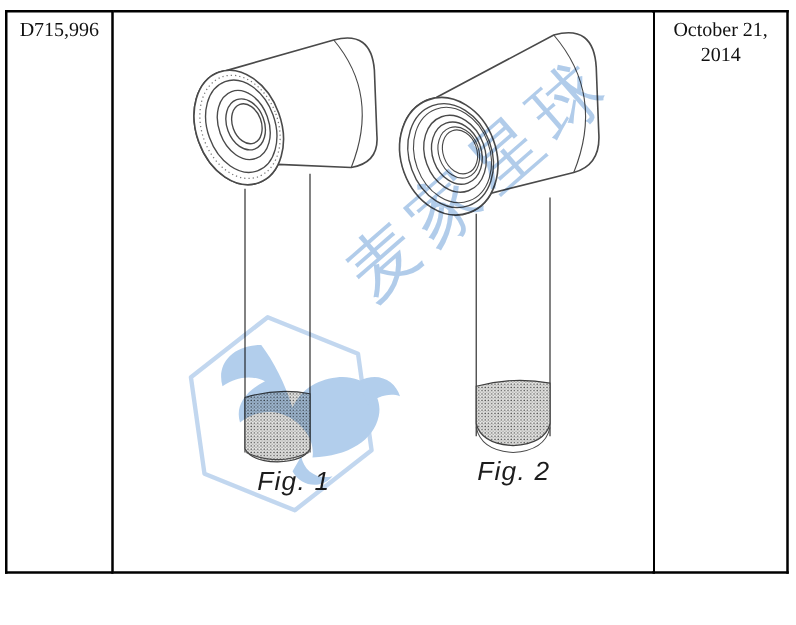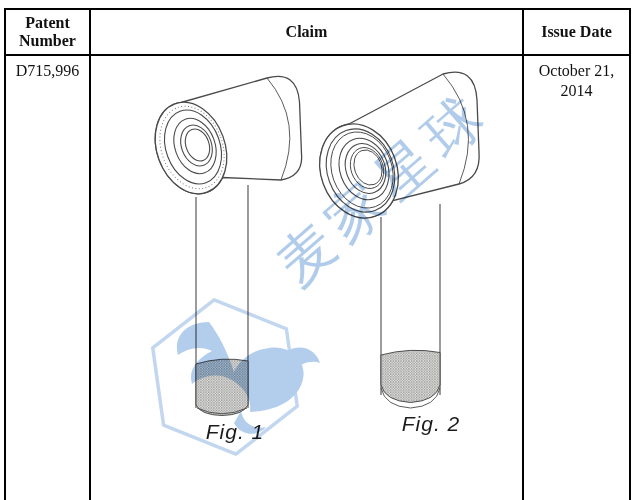--- a/index.html
+++ b/index.html
@@ -48,25 +48,20 @@
 <body>
 
 <div class="page">
   <table class="patent-table">
     <colgroup>
       <col style="width:85px">
         <col style="width:433px">
         <col style="width:107px">
     </colgroup>
     <tbody>
-        <tr>
-      <th class="hdr">Patent Number</th>
-      <th class="hdr">Claim</th>
-      <th class="hdr">Issue Date</th>
-    </tr>
     <tr>
       <td class="cell num-cell">D715,996</td>
       <td class="cell claim-cell">
         <div class="claim-inner">
 
           <svg class="drawing" width="429" height="443" viewBox="0 0 429 443">
             <defs>
               <pattern id="stip" width="2.6" height="2.6" patternUnits="userSpaceOnUse">
                 <rect width="2.6" height="2.6" fill="#e7e7e5"></rect>
                 <circle cx="0.8" cy="0.9" r="0.62" fill="#4e4e4e"></circle>
@@ -108,21 +103,21 @@
               <ellipse cx="269.5" cy="114.5" rx="33" ry="42.5" transform="rotate(-20 269.5 114.5)"></ellipse>
               <ellipse cx="271" cy="114" rx="30" ry="39" transform="rotate(-20 271 114)" stroke-width="0.9"></ellipse>
               <ellipse cx="273" cy="113" rx="24" ry="31.5" transform="rotate(-20 273 113)"></ellipse>
               <ellipse cx="274.5" cy="112.5" rx="19.5" ry="25.5" transform="rotate(-20 274.5 112.5)"></ellipse>
               <ellipse cx="276" cy="112" rx="16" ry="21" transform="rotate(-20 276 112)" stroke-width="0.9"></ellipse>
               <ellipse cx="277" cy="111.5" rx="13.5" ry="18" transform="rotate(-20 277 111.5)" stroke-width="0.9"></ellipse>
             </g>
           </svg>
 
           <div class="fig-label" style="left:144px; top:376px;">Fig. 1</div>
-          <div class="fig-label" style="left:340px; top:368px;">Fig. 2</div>
+          <div class="fig-label" style="left:320px; top:368px;">Fig. 2</div>
 
           <div class="watermark-layer">
             <svg class="wm-logo" width="429" height="443" viewBox="0 0 429 443">
               <g transform="rotate(-8 134 321)">
                 <polygon points="134,243 201.5,282 201.5,360 134,399 66.5,360 66.5,282" fill="none" stroke="#bcd3ee" stroke-width="3.5" stroke-linejoin="round"></polygon>
               </g>
               <g fill="#aac9ea" stroke="none">
                 <path d="M118 266 C 94 266 82 282 87 299 C 98 291 111 290 121 295 C 105 303 97 315 101 328 C 112 319 127 317 139 323 C 152 330 161 342 159 356 C 188 355 208 342 212 323 C 216 304 199 289 178 292 C 161 294 149 303 143 316 C 137 297 128 279 118 266 Z"></path>
                 <path d="M196 295 C 211 287 225 294 229 307 C 221 304 210 307 203 314 Z"></path>
                 <path d="M150 355 C 152 367 163 374 175 371 C 166 382 149 379 143 367 Z"></path>

